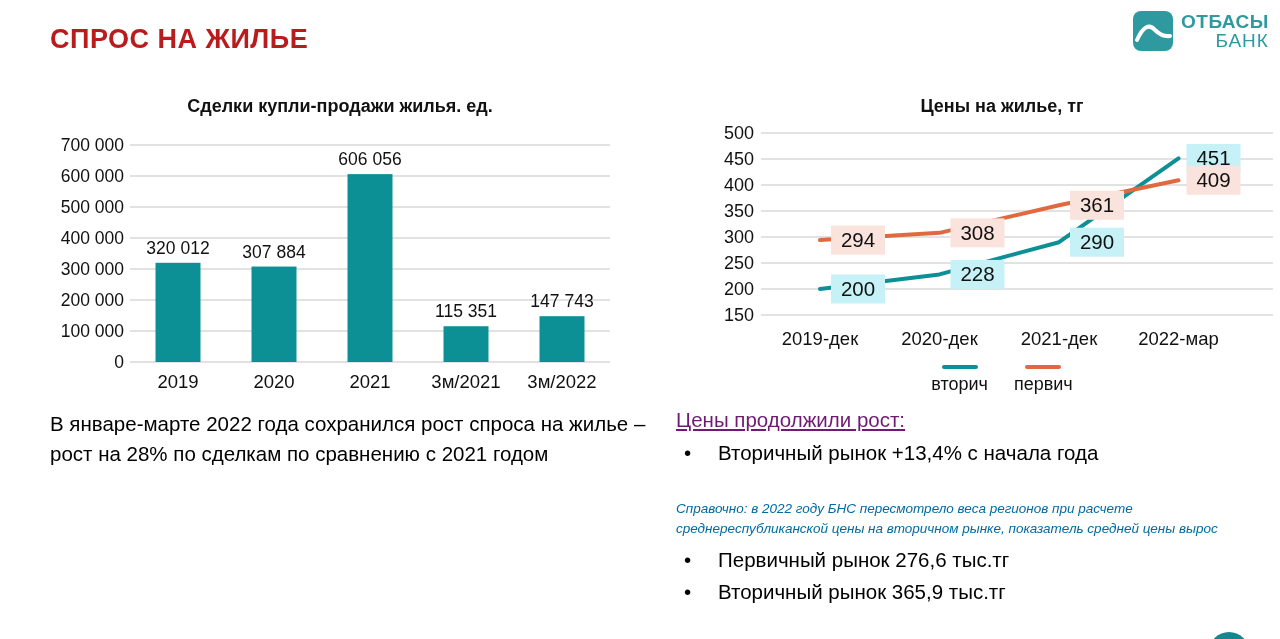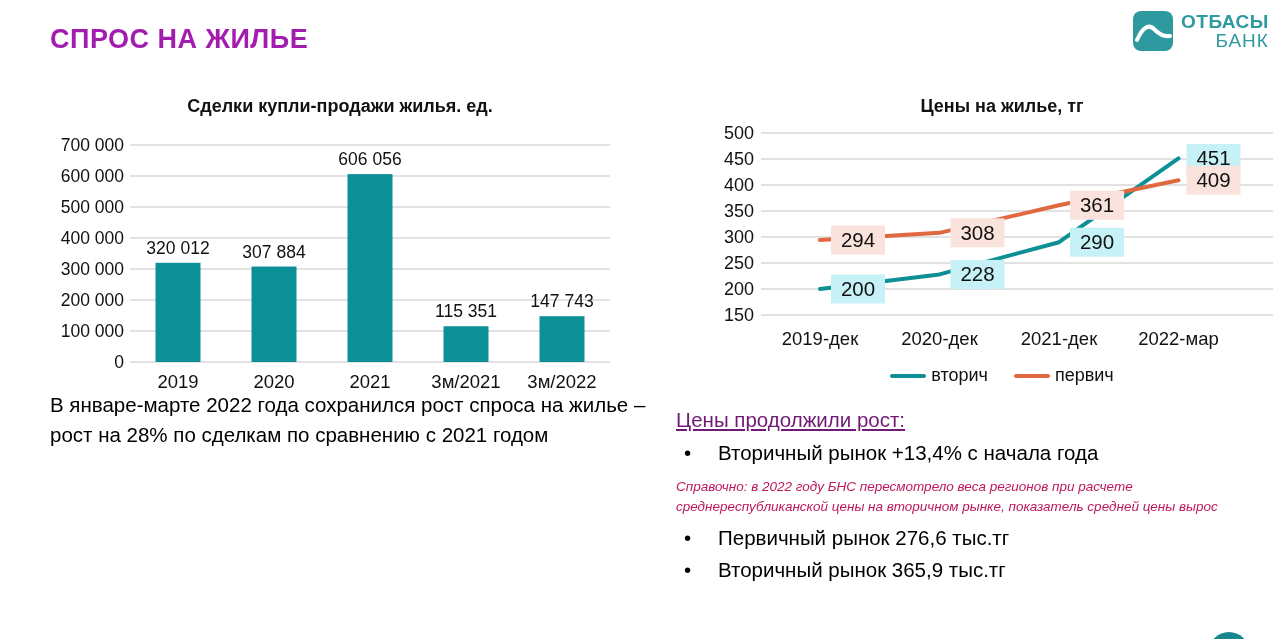--- a/index.html
+++ b/index.html
@@ -5,21 +5,21 @@
   * { margin: 0; padding: 0; box-sizing: border-box; }
   html, body { width: 1280px; height: 639px; overflow: hidden; }
   body {
     font-family: "Liberation Sans", sans-serif;
     background: #ffffff;
     color: #000000;
     position: relative;
   }
   .page-title {
     position: absolute; left: 50px; top: 24px;
-    font-size: 27px; font-weight: bold; color: #a21caf;
+    font-size: 27px; font-weight: bold; color: #b91c1c;
     letter-spacing: 0.5px;
   }
   
   .logo { position: absolute; left: 1133px; top: 11px; display: flex; align-items: center; text-align: right; }
   .logo-square {
     width: 40px; height: 40px; border-radius: 8px;
     background: #2E9AA0; position: relative; overflow: hidden; flex: 0 0 auto;
   }
   .logo-text { margin-left: 8px; line-height: 1.0; color: #2E9AA0; }
   .logo-text .l1 { font-size: 19px; font-weight: bold; letter-spacing: 0.5px; }
@@ -28,42 +28,42 @@
   
   .chart-block { position: absolute; }
   .chart-title { text-align: center; font-size: 18px; font-weight: bold; color: #111; }
   #bar-block  { left: 50px;  top: 96px;  width: 580px; }
   #line-block { left: 712px; top: 96px;  width: 580px; }
   #bar-block .chart-title { margin-bottom: 17px; }
   #line-block .chart-title { margin-bottom: 4px; }
   svg text { font-family: "Liberation Sans", sans-serif; }
 
   .legend { display: flex; justify-content: center; gap: 26px; margin-top: 2px; }
-  .legend-item { display: flex; align-items: center; gap: 5px; }
+  .legend-item { display: flex; align-items: center; gap: 5px; flex-direction: column; }
   .legend-swatch { width: 36px; height: 4px; border-radius: 2px; }
   .legend-label { font-size: 18px; color: #111; }
 
   
   .note-left {
-    position: absolute; left: 50px; top: 390px; width: 600px;
+    position: absolute; left: 50px; top: 409px; width: 600px;
     font-size: 20.5px; line-height: 1.46; color: #000;
   }
   .text-right { position: absolute; left: 676px; top: 408px; width: 580px; }
   .tr-heading { font-size: 20.5px; color: #701a75; text-decoration: underline; }
   ul.bullets { list-style: none; margin-top: 5px; }
   ul.bullets li {
     font-size: 20.5px; line-height: 1.55; color: #000;
     position: relative; padding-left: 42px;
   }
   ul.bullets li::before {
     content: "\2022"; position: absolute; left: 8px; top: 0;
   }
   .footnote {
-    margin-top: 8px; font-size: 13.5px; font-style: italic;
-    line-height: 1.5; color: #be185d; width: 545px;
+    margin-top: 30px; font-size: 13.5px; font-style: italic;
+    line-height: 1.5; color: #0369a1; width: 545px;
   }
   .tr-heading2 { margin-top: 13px; font-size: 20.5px; color: #000; }
 
   .page-badge {
     position: absolute; left: 1209px; top: 632px;
     width: 40px; height: 40px; border-radius: 50%;
     background: #17868F;
   }
 </style>
 </head>

